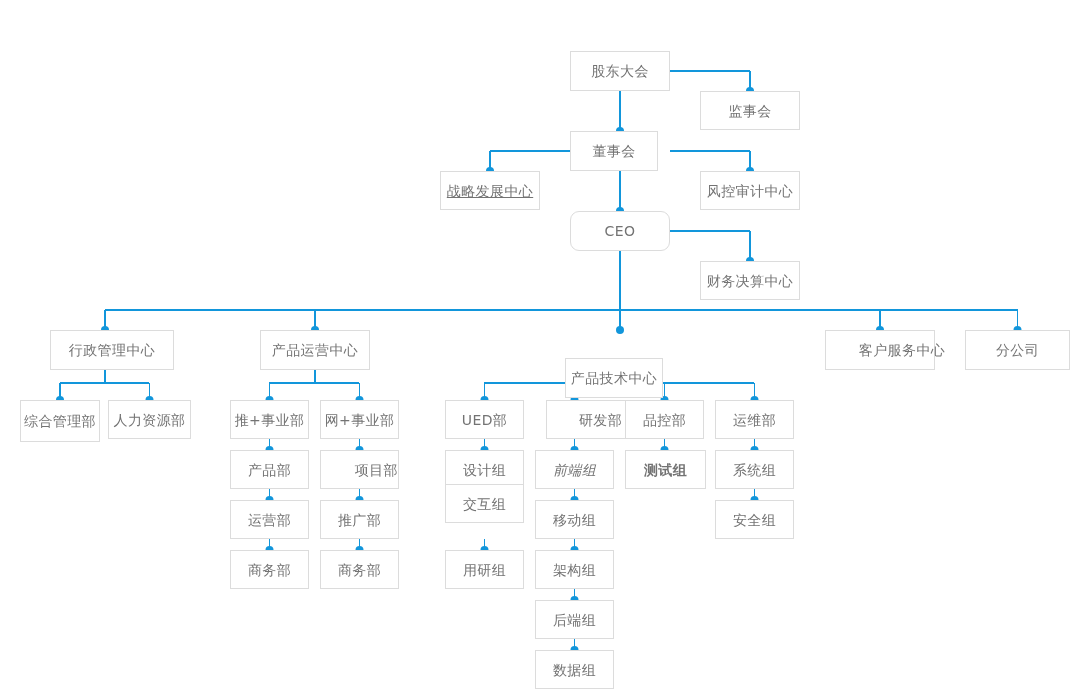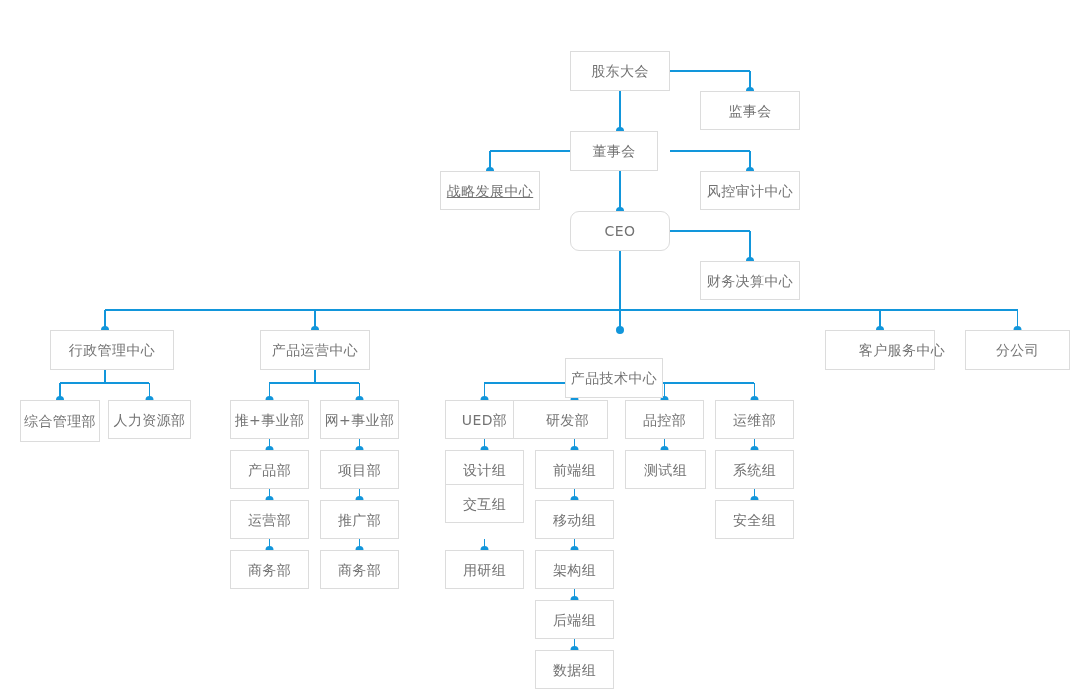--- a/index.html
+++ b/index.html
@@ -185,63 +185,63 @@
       </div>
       <div class="node" style="left: 230px; top: 500px; width: 79px; height: 39px;">
         <span class="node-label">运营部</span>
       </div>
       <div class="node" style="left: 230px; top: 550px; width: 79px; height: 39px;">
         <span class="node-label">商务部</span>
       </div>
       <div class="node" style="left: 320px; top: 400px; width: 79px; height: 39px;">
         <span class="node-label">网+事业部</span>
       </div>
-      <div class="node" style="left: 320px; top: 450px; width: 79px; height: 39px;">
+      <div class="node" style="left: 320px; top: 450px; width: 79px; height: 39px; justify-content: flex-end;">
         <span class="node-label">项目部</span>
       </div>
       <div class="node" style="left: 320px; top: 500px; width: 79px; height: 39px;">
         <span class="node-label">推广部</span>
       </div>
       <div class="node" style="left: 320px; top: 550px; width: 79px; height: 39px;">
         <span class="node-label">商务部</span>
       </div>
       <div class="node" style="left: 445px; top: 400px; width: 79px; height: 39px;">
         <span class="node-label">UED部</span>
       </div>
       <div class="node" style="left: 445px; top: 450px; width: 79px; height: 39px;">
         <span class="node-label">设计组</span>
       </div>
       <div class="node" style="left: 445px; top: 484px; width: 79px; height: 39px;">
         <span class="node-label">交互组</span>
       </div>
       <div class="node" style="left: 445px; top: 550px; width: 79px; height: 39px;">
         <span class="node-label">用研组</span>
       </div>
-      <div class="node" style="left: 513px; top: 400px; width: 95px; height: 39px; padding-left: 14px;">
+      <div class="node" style="left: 546px; top: 400px; width: 95px; height: 39px; padding-left: 14px;">
         <span class="node-label">研发部</span>
       </div>
-      <div class="node" style="left: 535px; top: 450px; width: 79px; height: 39px;">
+      <div class="node" style="left: 535px; top: 450px; width: 79px; height: 39px; font-style: italic;">
         <span class="node-label">前端组</span>
       </div>
       <div class="node" style="left: 535px; top: 500px; width: 79px; height: 39px;">
         <span class="node-label">移动组</span>
       </div>
       <div class="node" style="left: 535px; top: 550px; width: 79px; height: 39px;">
         <span class="node-label">架构组</span>
       </div>
       <div class="node" style="left: 535px; top: 600px; width: 79px; height: 39px;">
         <span class="node-label">后端组</span>
       </div>
       <div class="node" style="left: 535px; top: 650px; width: 79px; height: 39px;">
         <span class="node-label">数据组</span>
       </div>
       <div class="node" style="left: 625px; top: 400px; width: 79px; height: 39px;">
         <span class="node-label">品控部</span>
       </div>
-      <div class="node" style="left: 625px; top: 450px; width: 81px; height: 39px;">
+      <div class="node" style="left: 625px; top: 450px; width: 81px; height: 39px; font-weight: bold;">
         <span class="node-label">测试组</span>
       </div>
       <div class="node" style="left: 715px; top: 400px; width: 79px; height: 39px;">
         <span class="node-label">运维部</span>
       </div>
       <div class="node" style="left: 715px; top: 450px; width: 79px; height: 39px;">
         <span class="node-label">系统组</span>
       </div>
       <div class="node" style="left: 715px; top: 500px; width: 79px; height: 39px;">
         <span class="node-label">安全组</span>

